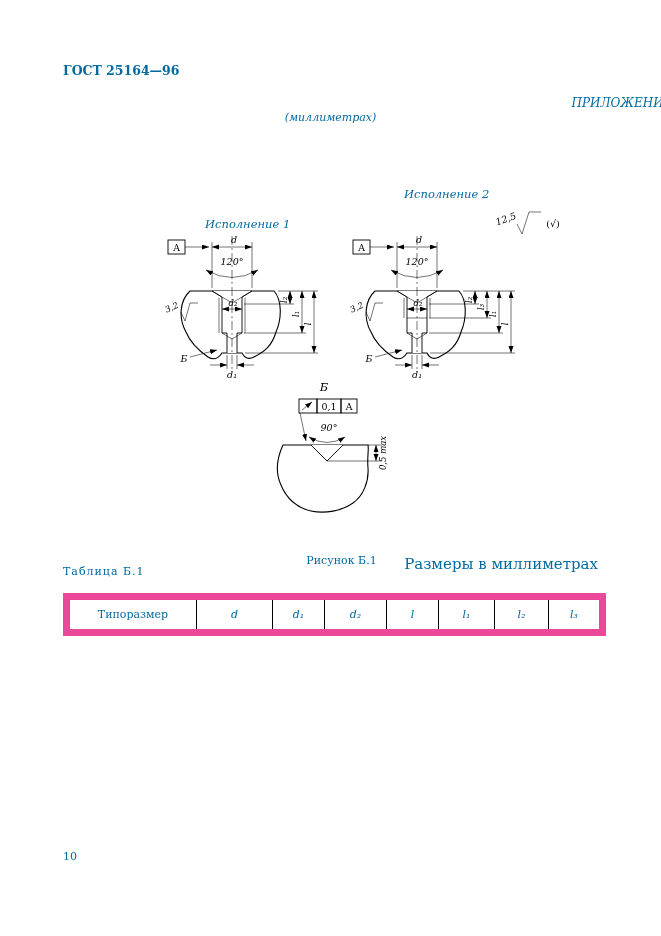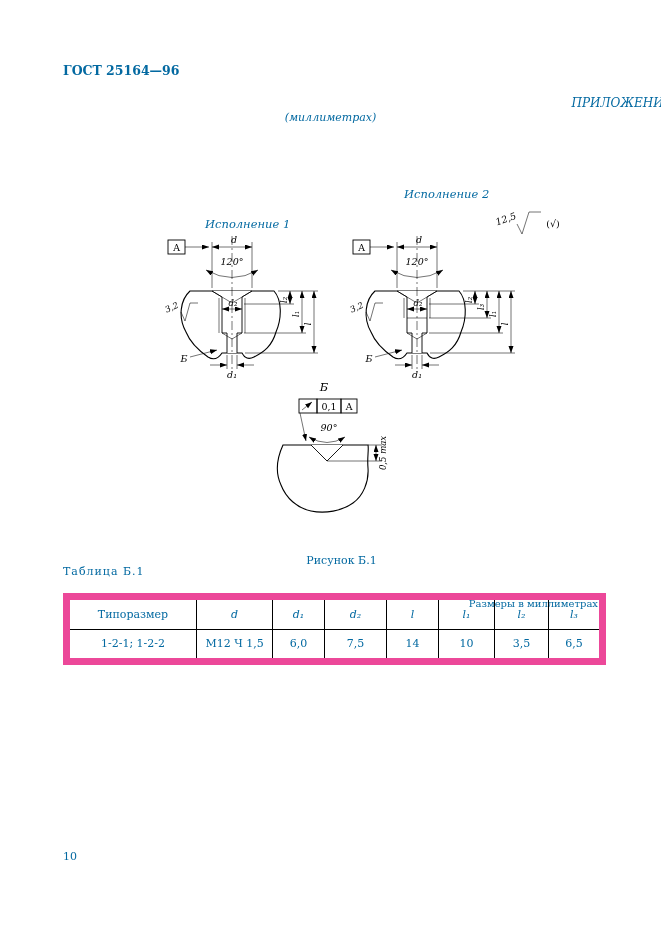--- a/index.html
+++ b/index.html
@@ -9,21 +9,21 @@
   }
   .doc-number{position:absolute;left:63px;top:63px;font-weight:bold;font-size:12.5px;}
   .appendix-title{position:absolute;left:0;top:96px;width:100%;text-align:right;font-style:italic;font-size:12px;padding-left:24px;}
   .appendix-subtitle{position:absolute;left:0;top:111px;width:100%;text-align:center;font-style:italic;font-size:11px;}
   .section-title{position:absolute;left:0;top:148px;width:100%;text-align:center;font-weight:bold;font-size:11.5px;}
   .view-label{position:absolute;top:187px;font-style:italic;font-size:11.5px;}
   .view-label.v1{left:205px;margin-top:30px;}
   .view-label.v2{left:384px;margin-left:20px;}
   .figure-caption{position:absolute;left:11px;top:526px;width:100%;text-align:center;font-size:11px;margin-top:28px;}
   .table-label{position:absolute;left:63px;top:565px;font-size:11px;letter-spacing:1px;}
-  .units-note{position:absolute;right:63px;top:598px;font-size:10px;}
+  .units-note{position:absolute;right:63px;top:555px;font-size:15px;}
   .page-number{position:absolute;left:63px;top:850px;font-size:11px;}
 
   .figure-svg{position:absolute;left:0;top:200px;}
   .figure-svg text{fill:#000;}
   .lbl{font:italic 9.5px "DejaVu Serif",serif;}
   .lbl-sm{font:italic 8.5px "DejaVu Serif",serif;}
   .lbl-lg{font:italic 11.5px "DejaVu Serif",serif;}
   .lbl-up{font:9.5px "DejaVu Serif",serif;}
   .thick{stroke:#000;stroke-width:1.1;fill:none;}
   .med{stroke:#000;stroke-width:0.9;fill:none;}
@@ -210,27 +210,17 @@
         <th>d</th>
         <th>d₁</th>
         <th>d₂</th>
         <th>l</th>
         <th>l₁</th>
         <th>l₂</th>
         <th>l₃</th>
       </tr>
     </thead>
     <tbody>
-      <tr>
-        <td>1-2-1; 1-2-2</td>
-        <td>М12 Ч 1,5</td>
-        <td>6,0</td>
-        <td>7,5</td>
-        <td>14</td>
-        <td>10</td>
-        <td>3,5</td>
-        <td>6,5</td>
-      </tr>
     </tbody>
   </table>
 
   <div class="page-number">10</div>
 </div>
 
 </body></html>

